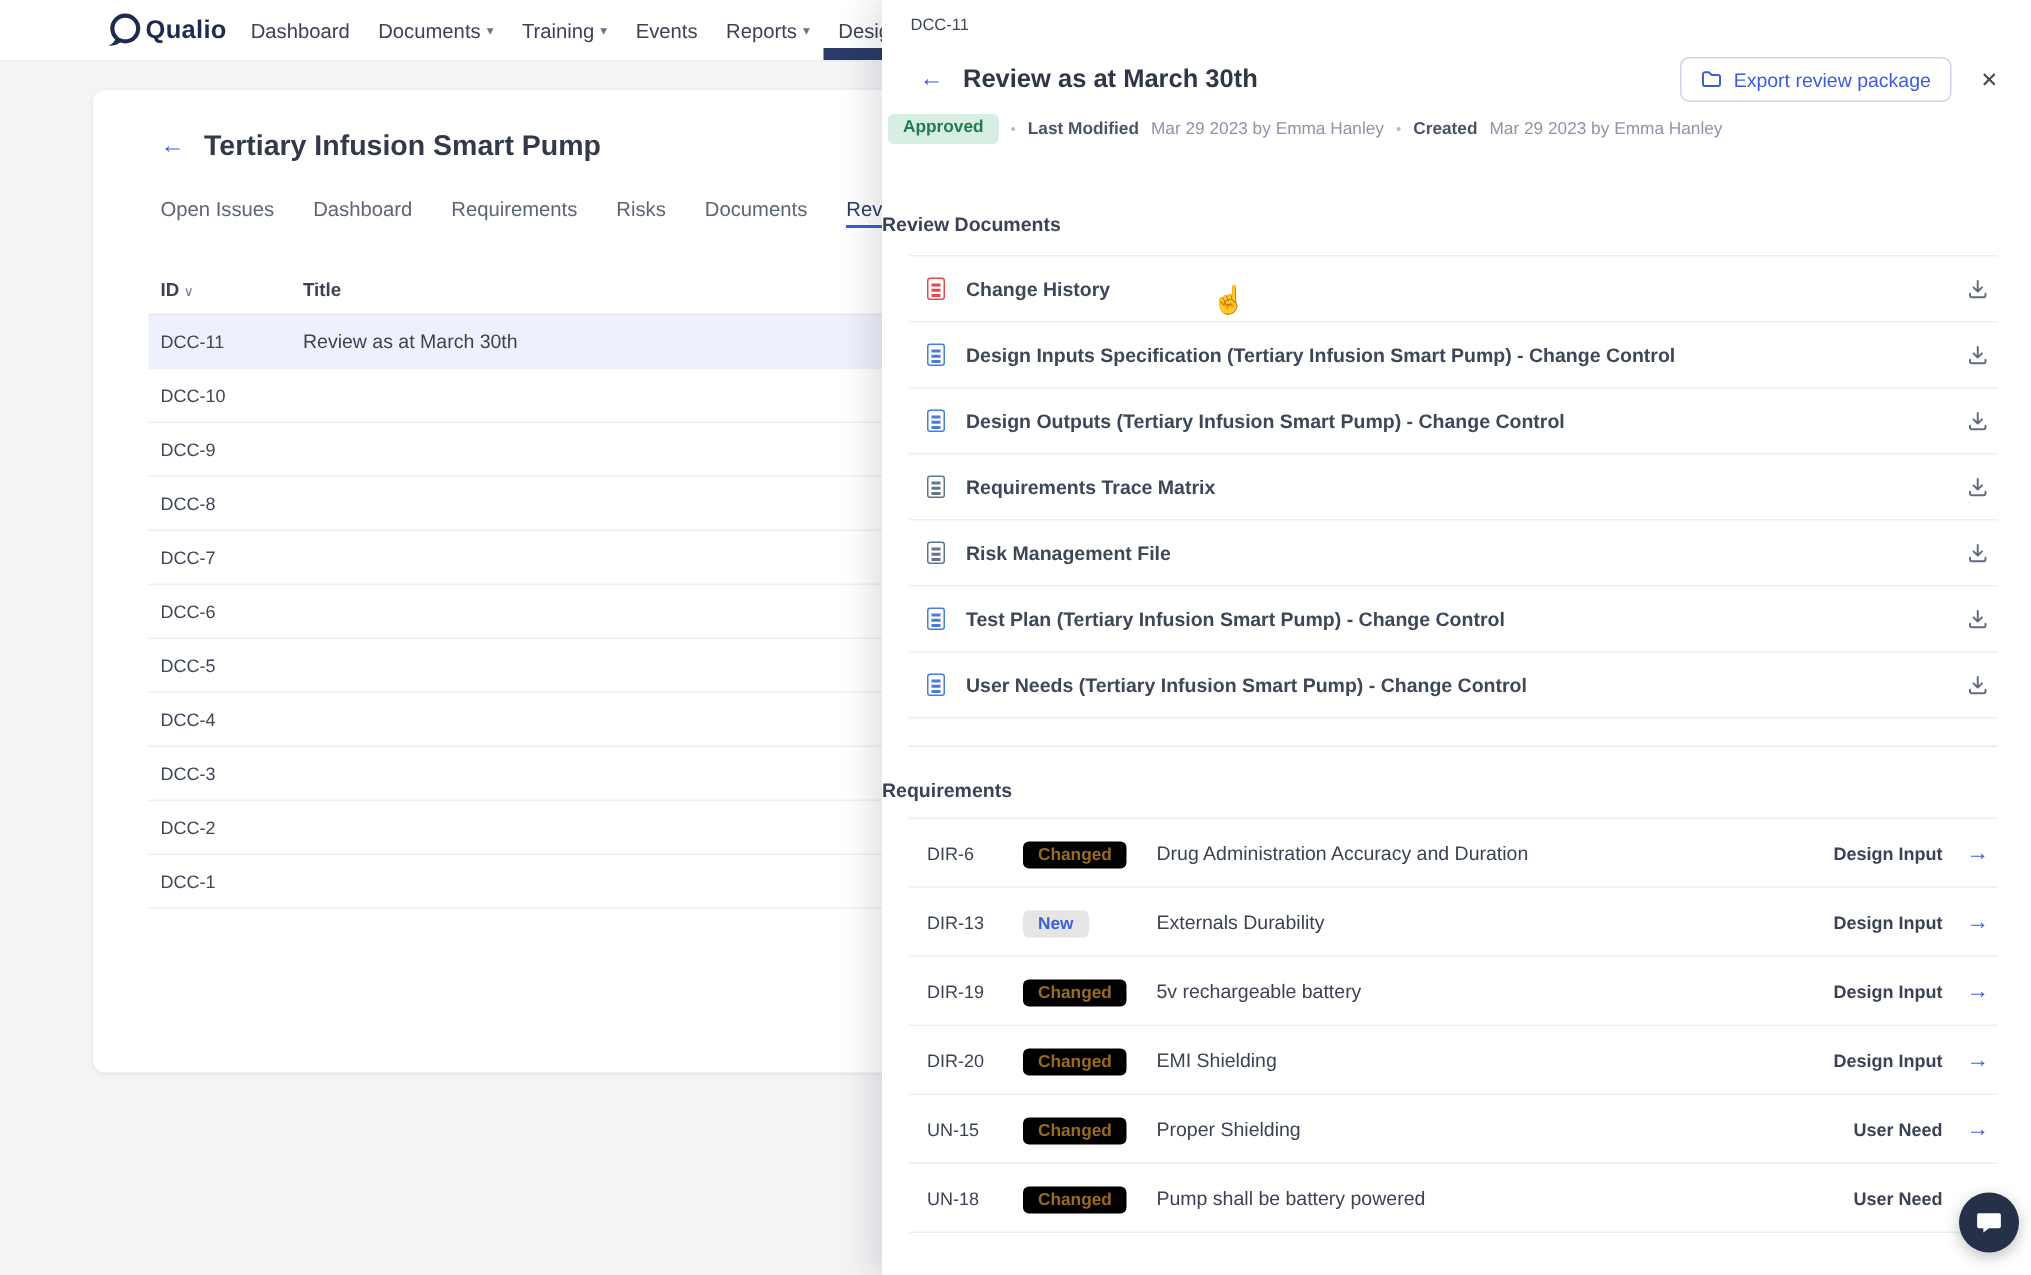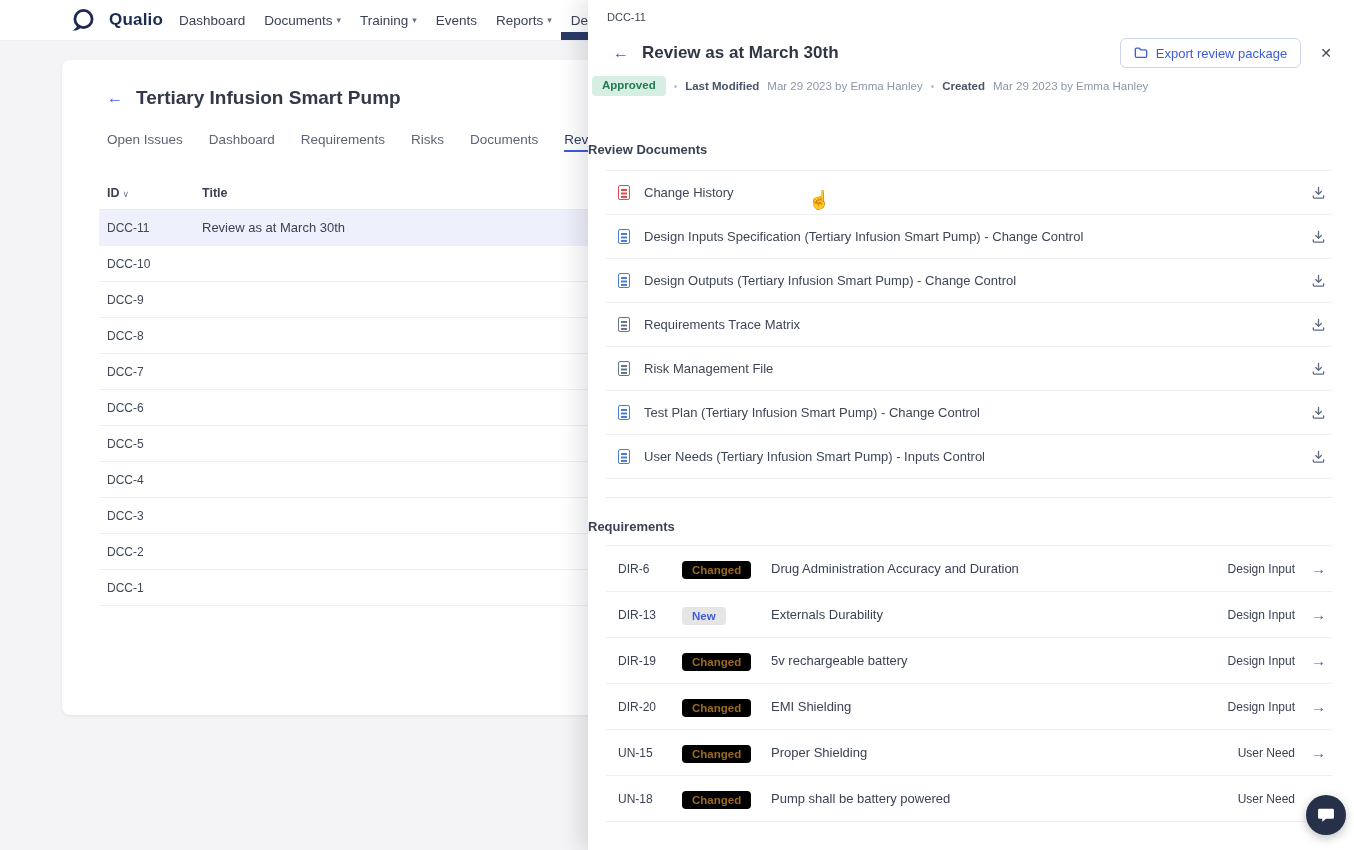--- a/index.html
+++ b/index.html
@@ -8,21 +8,21 @@
     width:1354px; height:850px; position:relative; overflow:hidden;
     font-family:"Liberation Sans", sans-serif; background:#f4f4f6; color:#3a4254;
   }
 
   
   .topnav {
     position:absolute; top:0; left:0; width:100%; height:41px; background:#fff;
     display:flex; align-items:center; padding-left:70px; z-index:5;
     border-bottom:1px solid #eceef2;
   }
-  .brand { display:flex; align-items:center; gap:13px; margin-right:14px; cursor:pointer; }
+  .brand { display:flex; align-items:center; gap:1px; margin-right:14px; cursor:pointer; }
   .brand-name { font-size:17px; font-weight:700; color:#1d2b50; letter-spacing:.2px; }
   .nav-items { display:flex; align-items:center; gap:15px; height:100%; }
   .nav-item { display:flex; align-items:center; height:100%; position:relative;
     font-size:13.5px; color:#3a4254; cursor:pointer; white-space:nowrap; padding:0 2px; }
   .nav-item .caret { margin-left:4px; font-size:9px; color:#6b7486; }
   .nav-item .caret:empty { display:none; }
   .nav-item.active::after { content:""; position:absolute; left:-8px; right:-8px; bottom:0;
     height:8px; background:#2b3a66; }
 
   
@@ -74,38 +74,38 @@
   .dot { color:#b6bdc9; font-size:10px; }
 
   .section-heading { font-size:13px; font-weight:700; color:#3a4254; margin:0;
     line-height:16px; }
   .docs-heading { margin-top:46px; margin-bottom:12px; }
   .reqs-heading { margin-top:21px; margin-bottom:10px; }
 
   .doc-list { margin:0 22px 0 18px; border-top:1px solid #edeff3; }
   .doc-row { display:flex; align-items:center; height:44px; border-bottom:1px solid #edeff3;
     padding:0 6px 0 12px; gap:14px; cursor:pointer; }
-  .doc-name { font-size:13px; font-weight:400; color:#3d4757; flex:1; }
+  .doc-name { font-size:13px; font-weight:700; color:#3d4757; flex:1; }
   .file-icon { width:12px; height:15px; border:1.4px solid currentColor; border-radius:2px;
     position:relative; flex:0 0 auto; color:#4a7dd6; }
   .file-icon.pdf { color:#e5484d; }
   .file-icon.grid { color:#64748b; }
   .file-icon::before { content:""; position:absolute; left:2px; right:2px; top:3px;
     height:1.5px; background:currentColor; box-shadow:0 3.5px 0 currentColor, 0 7px 0 currentColor; }
   .download { margin-left:auto; display:flex; cursor:pointer; }
 
   .section-divider { height:1px; background:#e9ebf0; margin:18px 22px 0 18px; }
 
   .req-list { margin:0 22px 0 18px; border-top:1px solid #edeff3; }
   .req-row { display:flex; align-items:center; height:46px; border-bottom:1px solid #edeff3;
     padding:0 6px 0 12px; cursor:pointer; }
   .req-id { width:64px; flex:0 0 64px; font-size:12px; font-weight:400; color:#3a4254; }
   .req-badge-col { width:89px; flex:0 0 89px; }
   .req-title { font-size:13px; color:#3a4254; flex:1; }
-  .req-type { font-size:12px; font-weight:400; color:#3a4254; margin-right:16px; white-space:nowrap; }
+  .req-type { font-size:12px; font-weight:700; color:#3a4254; margin-right:16px; white-space:nowrap; }
   .req-arrow { color:#3b5bdb; font-size:15px; cursor:pointer; }
 
   
   .chat-bubble { position:absolute; left:1306px; top:795px; width:40px; height:40px;
     border-radius:50%; background:#263048; z-index:30; display:flex; align-items:center;
     justify-content:center; box-shadow:0 3px 10px rgba(0,0,0,.25); cursor:pointer; }
   .cursor-hand { position:absolute; left:808px; top:189px; z-index:40; font-size:18px;
     color:#374151; pointer-events:none; }
 </style>
 </head>
@@ -325,21 +325,21 @@
         <span class="doc-name">Test Plan (Tertiary Infusion Smart Pump) - Change Control</span>
         <span class="download">
           <svg width="15" height="15" viewBox="0 0 16 16" fill="none" stroke="#5f6b85" stroke-width="1.4" stroke-linecap="round" stroke-linejoin="round">
             <path d="M8 2.5 v7 M5 7 l3 3 3-3 M2.5 11.5 v1.5 a1 1 0 0 0 1 1 h9 a1 1 0 0 0 1-1 v-1.5"></path>
           </svg>
         </span>
       </div>
 
       <div class="doc-row">
         <span class="file-icon doc"></span>
-        <span class="doc-name">User Needs (Tertiary Infusion Smart Pump) - Inputs Control</span>
+        <span class="doc-name">User Needs (Tertiary Infusion Smart Pump) - Change Control</span>
         <span class="download">
           <svg width="15" height="15" viewBox="0 0 16 16" fill="none" stroke="#5f6b85" stroke-width="1.4" stroke-linecap="round" stroke-linejoin="round">
             <path d="M8 2.5 v7 M5 7 l3 3 3-3 M2.5 11.5 v1.5 a1 1 0 0 0 1 1 h9 a1 1 0 0 0 1-1 v-1.5"></path>
           </svg>
         </span>
       </div>
     </div>
 
   <div class="section-divider"></div>
 

